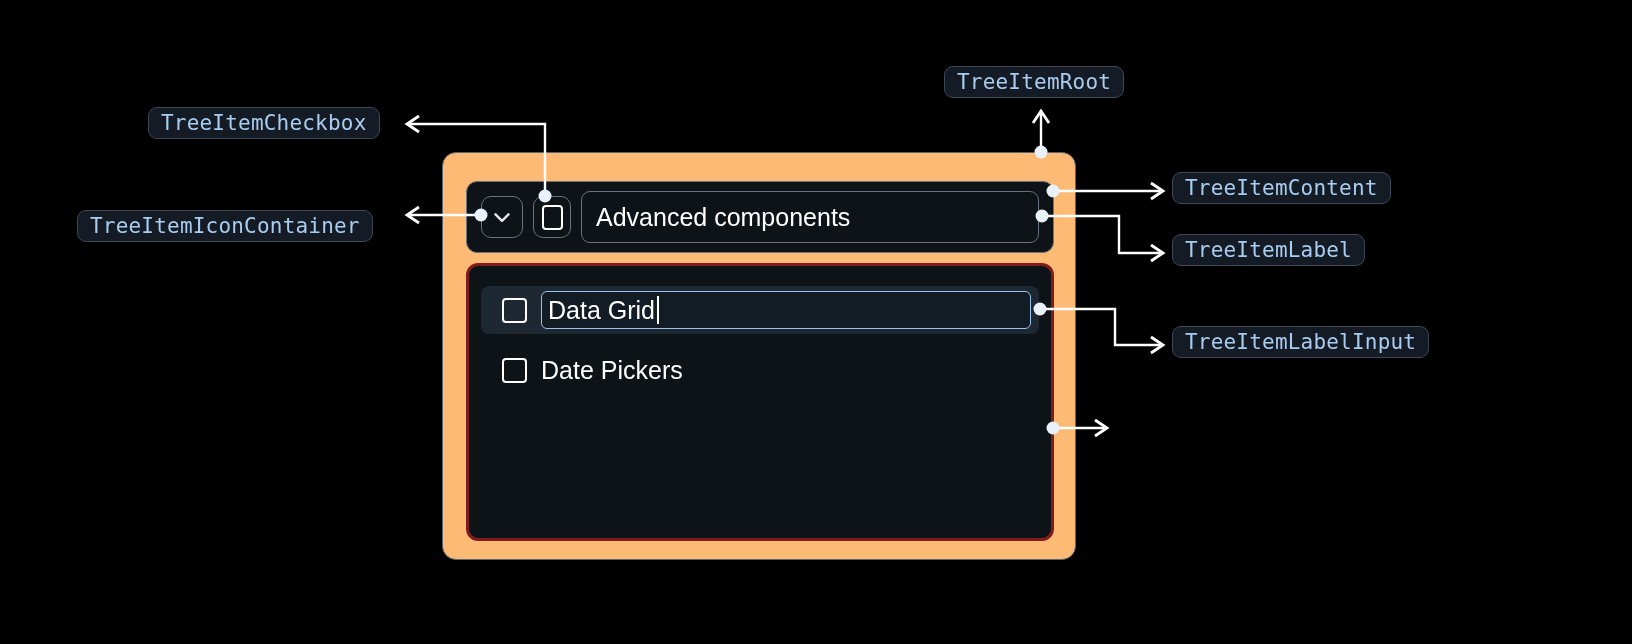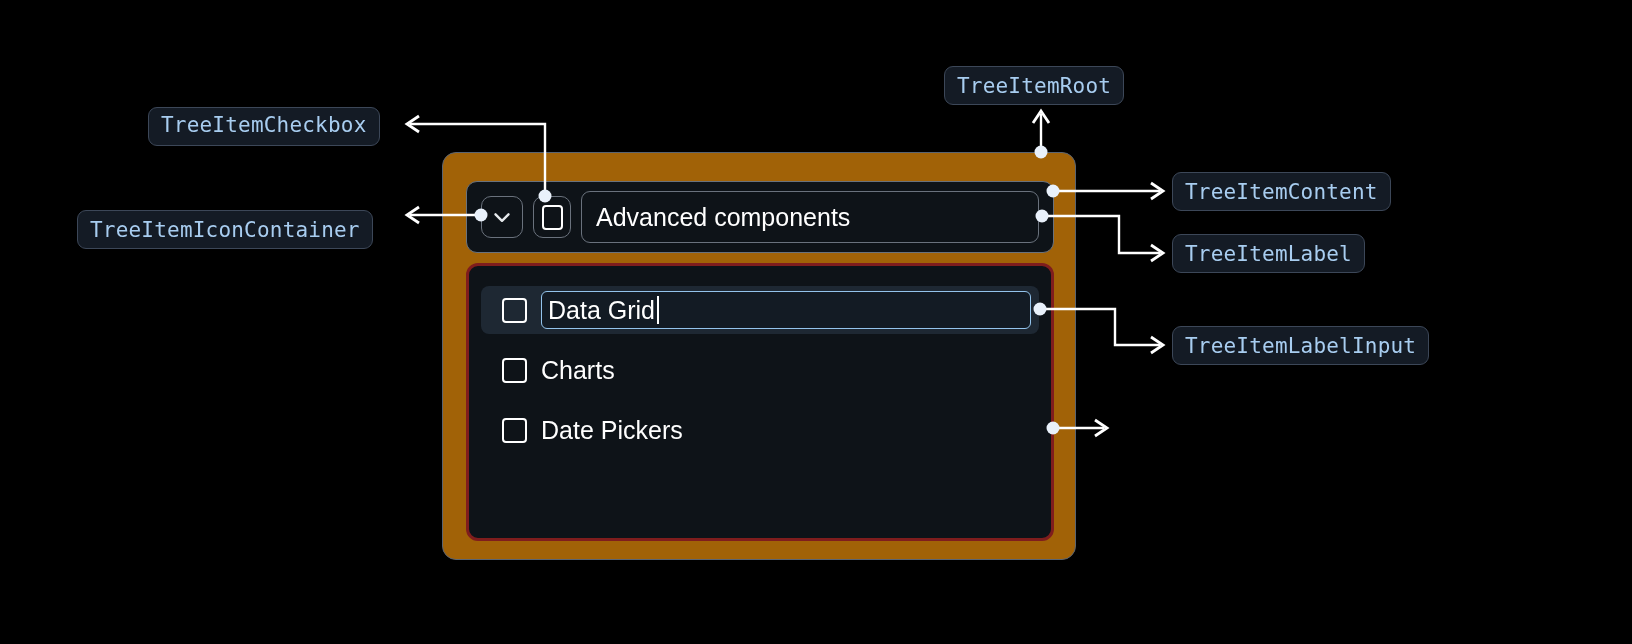--- a/index.html
+++ b/index.html
@@ -40,21 +40,21 @@
   .wire-head { fill: none; stroke: #ffffff; stroke-width: 2.8; }
   .wire-dot { fill: #e9f1fb; }
 
   
   .tag {
     position: absolute;
     z-index: 7;
     box-sizing: border-box;
     display: flex;
     align-items: center;
-    height: 39px;
+    height: 32px;
     padding: 8px 12px;
     border: 1px solid #3c4758;
     border-radius: 9px;
     background: #141b25;
     color: #a8cdf0;
     font-family: "DejaVu Sans Mono", monospace;
     font-size: 21px;
     letter-spacing: 0.2px;
     white-space: nowrap;
   }
@@ -62,21 +62,21 @@
   
   #root-card {
     position: absolute;
     left: 442px;
     top: 152px;
     width: 634px;
     height: 408px;
     box-sizing: border-box;
     border: 1px solid #5a6472;
     border-radius: 14px;
-    background: #a16207;
+    background: #fdba74;
     z-index: 3;
   }
 
   #content-row {
     position: absolute;
     left: 23px;
     top: 28px;
     width: 588px;
     height: 72px;
     box-sizing: border-box;
@@ -196,21 +196,21 @@
     height: 28px;
     background: #ffffff;
     margin-left: 2px;
   }
 </style>
 </head>
 <body>
 
 <div id="stage">
 
-  <div class="tag" style="left:148px; top:107px;align-items:flex-end;">
+  <div class="tag" style="left:148px; top:107px;">
     <span>TreeItemCheckbox</span>
   </div>
 
   <div class="tag" style="left:77px; top:210px;text-align:center;">
     <span>TreeItemIconContainer</span>
   </div>
 
   <div class="tag" style="left:944px; top:66px;">
     <span>TreeItemRoot</span>
   </div>
@@ -252,24 +252,20 @@
     <div id="group-transition">
 
       <div class="child-row selected">
         <span class="child-cb"></span>
         <span class="child-input">
           <span>Data Grid</span>
           <span class="caret"></span>
         </span>
       </div>
 
-      <div class="child-row">
-        <span class="child-cb"></span>
-        <span class="child-text">Charts</span>
-      </div>
 
       <div class="child-row">
         <span class="child-cb"></span>
         <span class="child-text">Date Pickers</span>
       </div>
 
 
     </div>
   </div>
 

